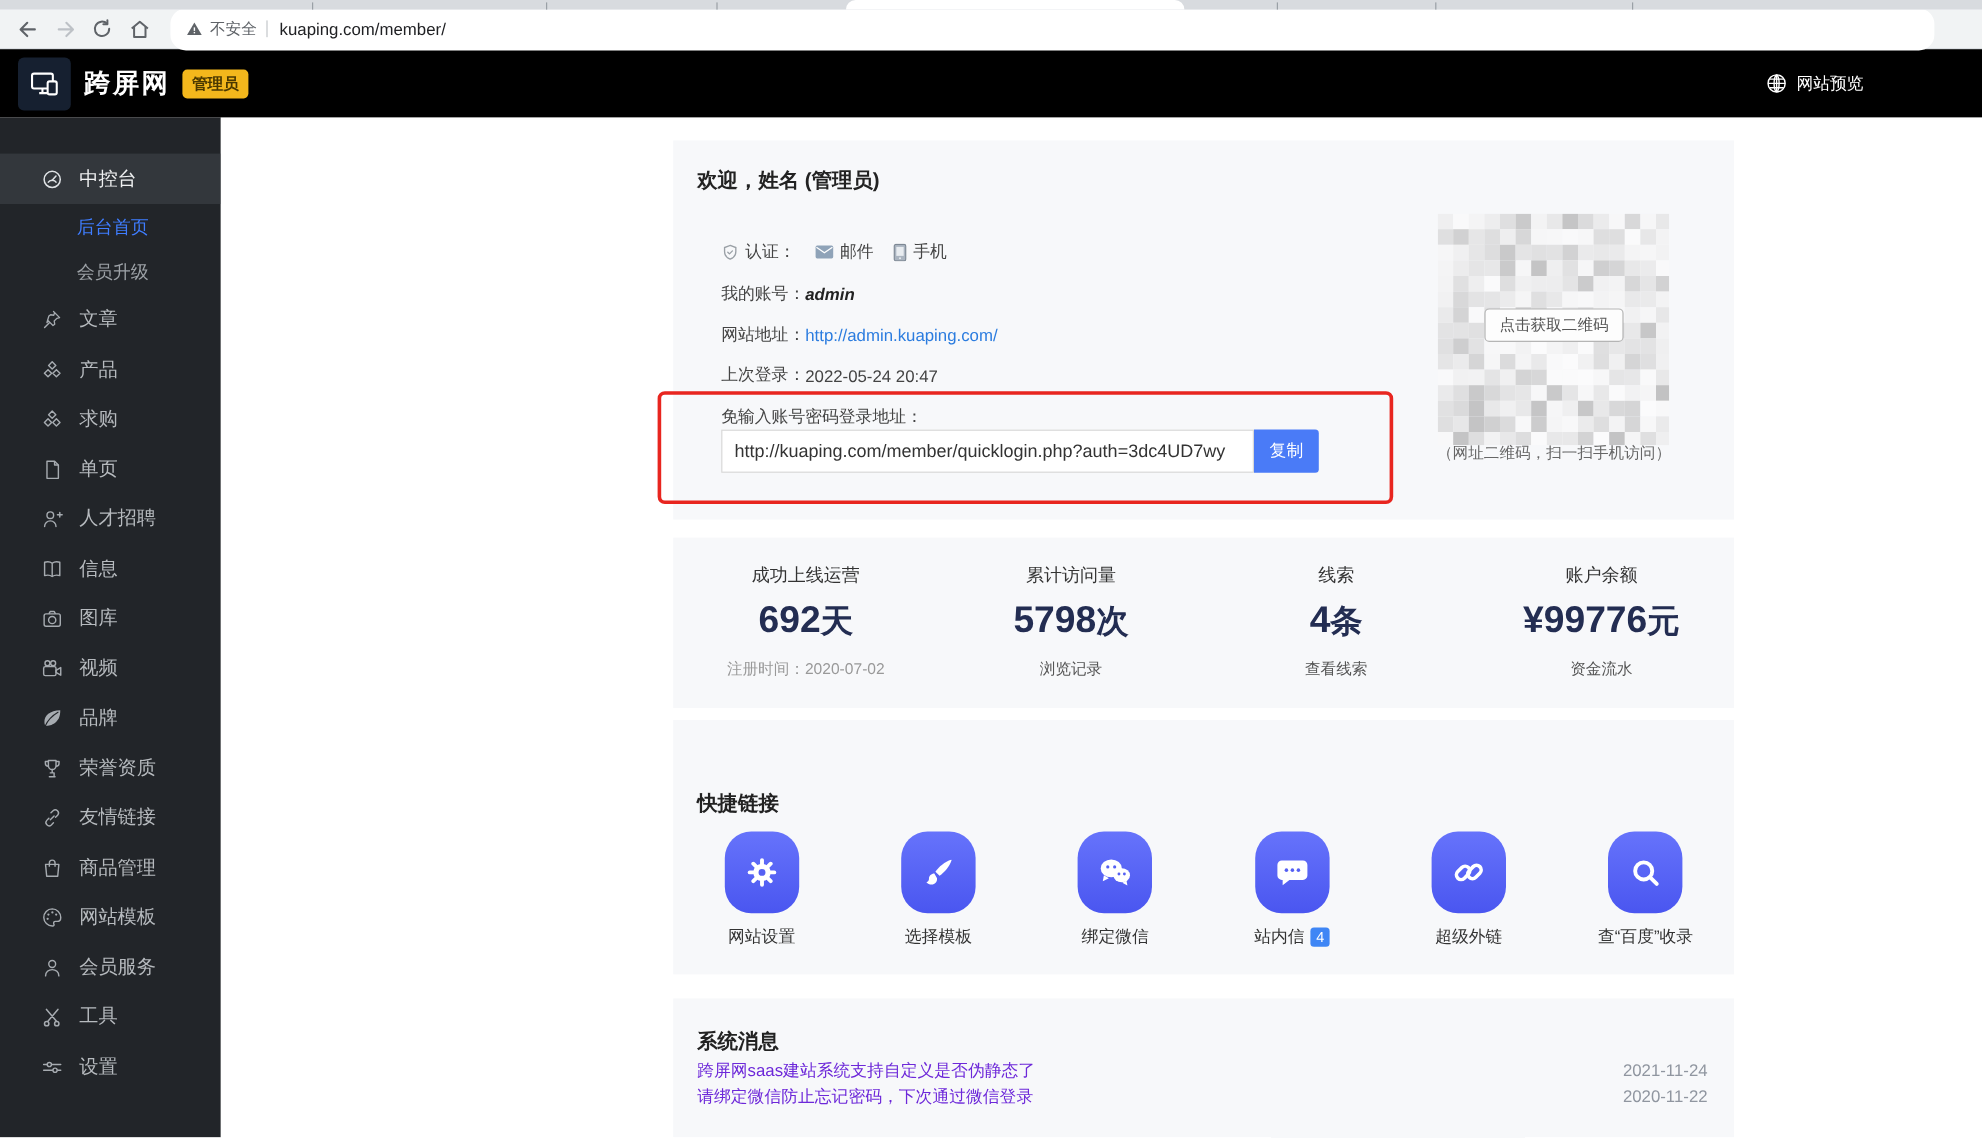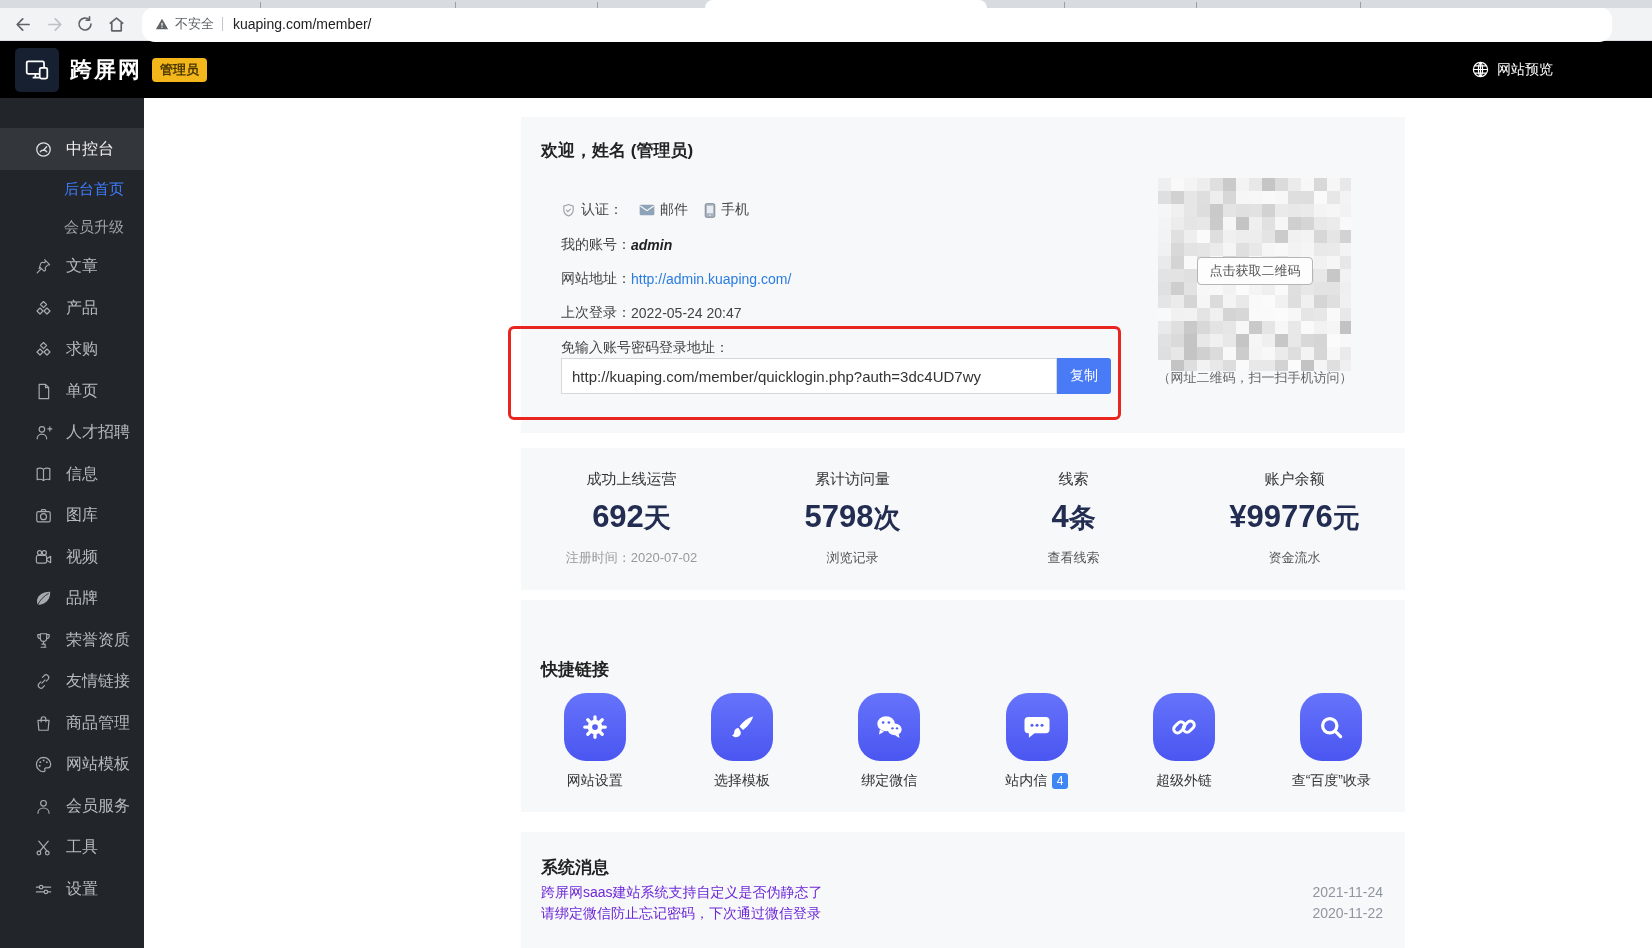--- a/index.html
+++ b/index.html
@@ -20,21 +20,21 @@
   
   .appheader { height:57px; background:#000; display:flex; align-items:center; padding:0 15px; }
   .logo-box { width:44px; height:44px; background:#162030; border-radius:5px; display:flex; align-items:center; justify-content:center; margin-right:11px; }
   .brand { color:#fff; font-size:22px; font-weight:bold; letter-spacing:2px; }
   .role-badge { background:#f3b71c; color:#4a3800; font-size:13px; font-weight:bold; border-radius:4px; padding:3px 8px; margin-left:10px; }
   .hd-spacer { flex:1; }
   .preview-link { display:flex; align-items:center; gap:7px; color:#fff; font-size:14px; margin-right:84px; }
 
   
   .bodywrap { display:flex; height:850px; }
-  .sidebar { width:144px; background:#222529; flex-shrink:0; padding-top:30px; overflow:hidden; }
+  .sidebar { width:184px; background:#222529; flex-shrink:0; padding-top:30px; overflow:hidden; }
   .main { flex:1; position:relative; background:#fff; overflow:hidden; }
 
   
   .side-item { height:42px; display:flex; align-items:center; padding-left:33px; gap:13px; color:#b6babe; font-size:16px; cursor:pointer; }
   .side-item .ic { width:20px; height:20px; display:flex; align-items:center; justify-content:center; }
   .side-item.active { background:#33373c; color:#f0f1f2; }
   .side-sub { height:38px; display:flex; align-items:center; padding-left:64px; font-size:15px; color:#9da2a7; cursor:pointer; }
   .side-sub.active { color:#3f7dff; }
   .rows14 .side-item { height:41.5px;align-items:center; }
 
@@ -42,21 +42,21 @@
   .panel { position:absolute; left:377px; width:884px; background:#f7f8fa; }
   .ptitle { position:absolute; left:20px; font-size:17px; font-weight:bold; color:#222; }
 
   
   #panel-welcome { top:19px; height:316px; }
   .wrow { position:absolute; left:40px; font-size:14px; color:#444; display:flex; align-items:center; }
   .wrow b { color:#222;font-style:italic; }
   .wrow .blue { color:#2b7cdf; font-weight:normal; }
   .mini-ic { display:inline-flex; margin-right:5px; }
   .authgap { margin-left:16px; display:inline-flex; align-items:center; }
-  .qinput { width:496px; height:36px; border:1px solid #d8d8d8; background:#fff; font-size:15px; color:#333; padding:0 10px; outline:none; font-family:"Liberation Sans","DejaVu Sans",sans-serif; }
+  .qinput { width:444px; height:36px; border:1px solid #d8d8d8; background:#fff; font-size:15px; color:#333; padding:0 10px; outline:none; font-family:"Liberation Sans","DejaVu Sans",sans-serif; }
   .copybtn { width:54px; height:36px; background:#4a7bf7; color:#fff; font-size:14px; border:none; border-radius:0 3px 3px 0; cursor:pointer; }
   .qr { position:absolute; left:637px; top:61px; width:193px; height:193px; overflow:hidden; }
   .qrbtn { position:absolute; left:676px; top:140px; width:116px; height:28px; background:#fdfdfd; border:1px solid #b5b5b5; border-radius:4px; font-size:13px; color:#555; display:flex; align-items:center; justify-content:center; cursor:pointer; }
   .qrcaption { position:absolute; left:628px; top:252px; width:212px; text-align:center; font-size:13px; color:#666; }
   .redbox { position:absolute; left:364px; top:228px; width:613px; height:94px; border:3px solid #e8251f; border-radius:6px; pointer-events:none; z-index:5; }
 
   
   #panel-stats { top:350px; height:142px; display:flex; }
   .stat { flex:1; text-align:center; padding-top:22px; }
   .stat .t { font-size:15px; color:#333; }

